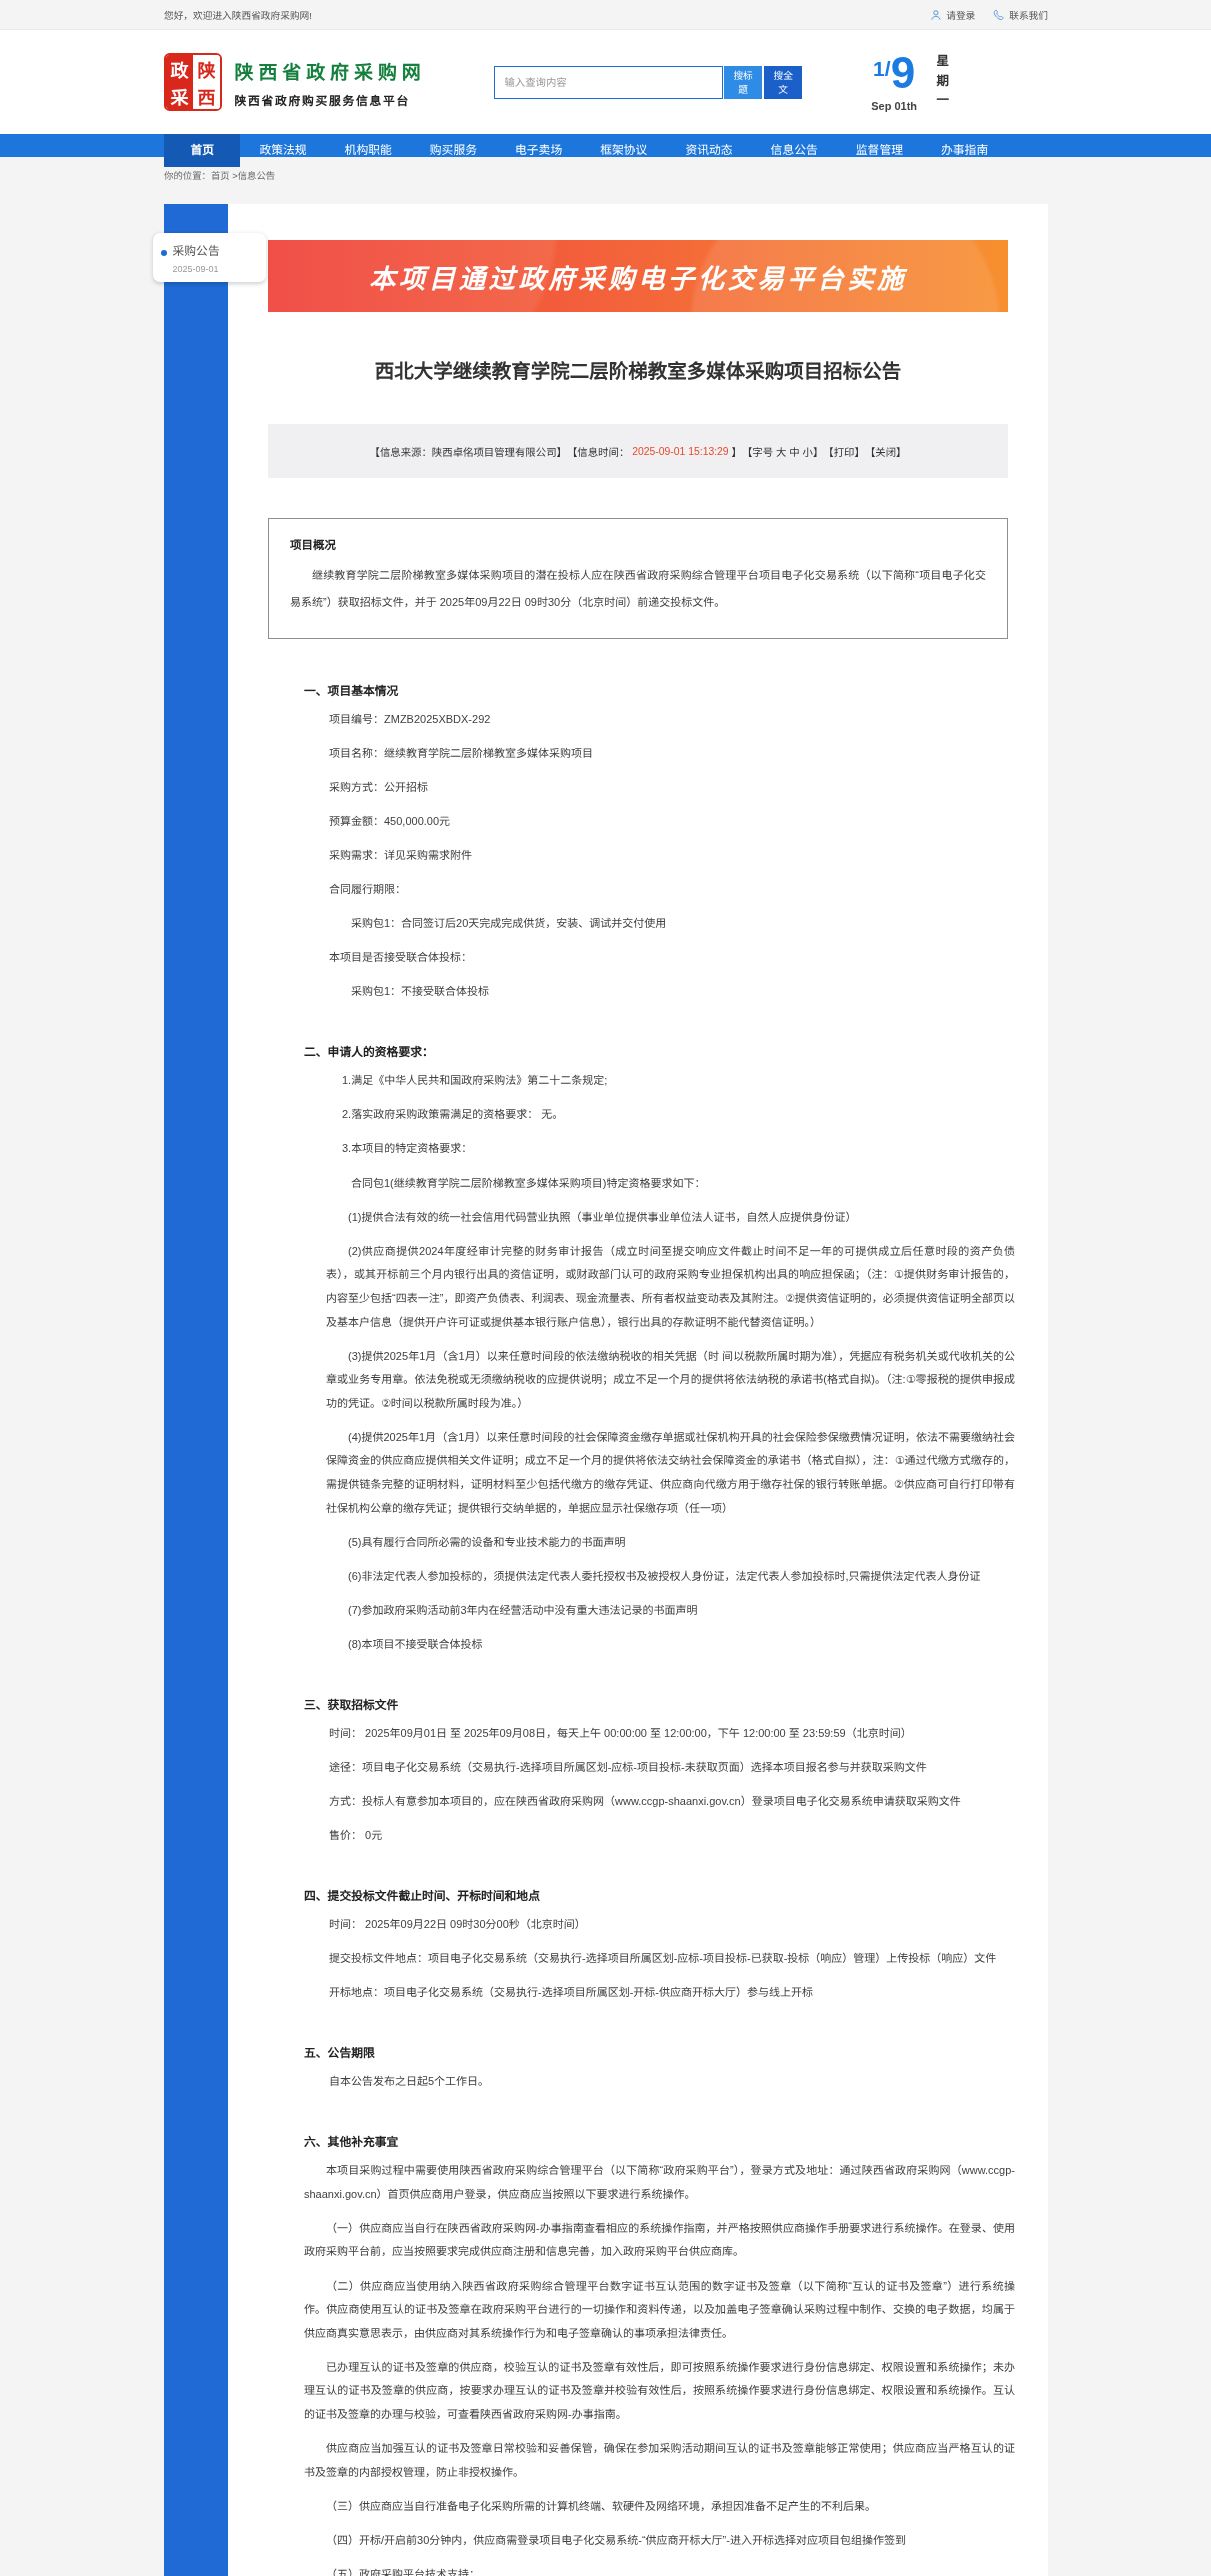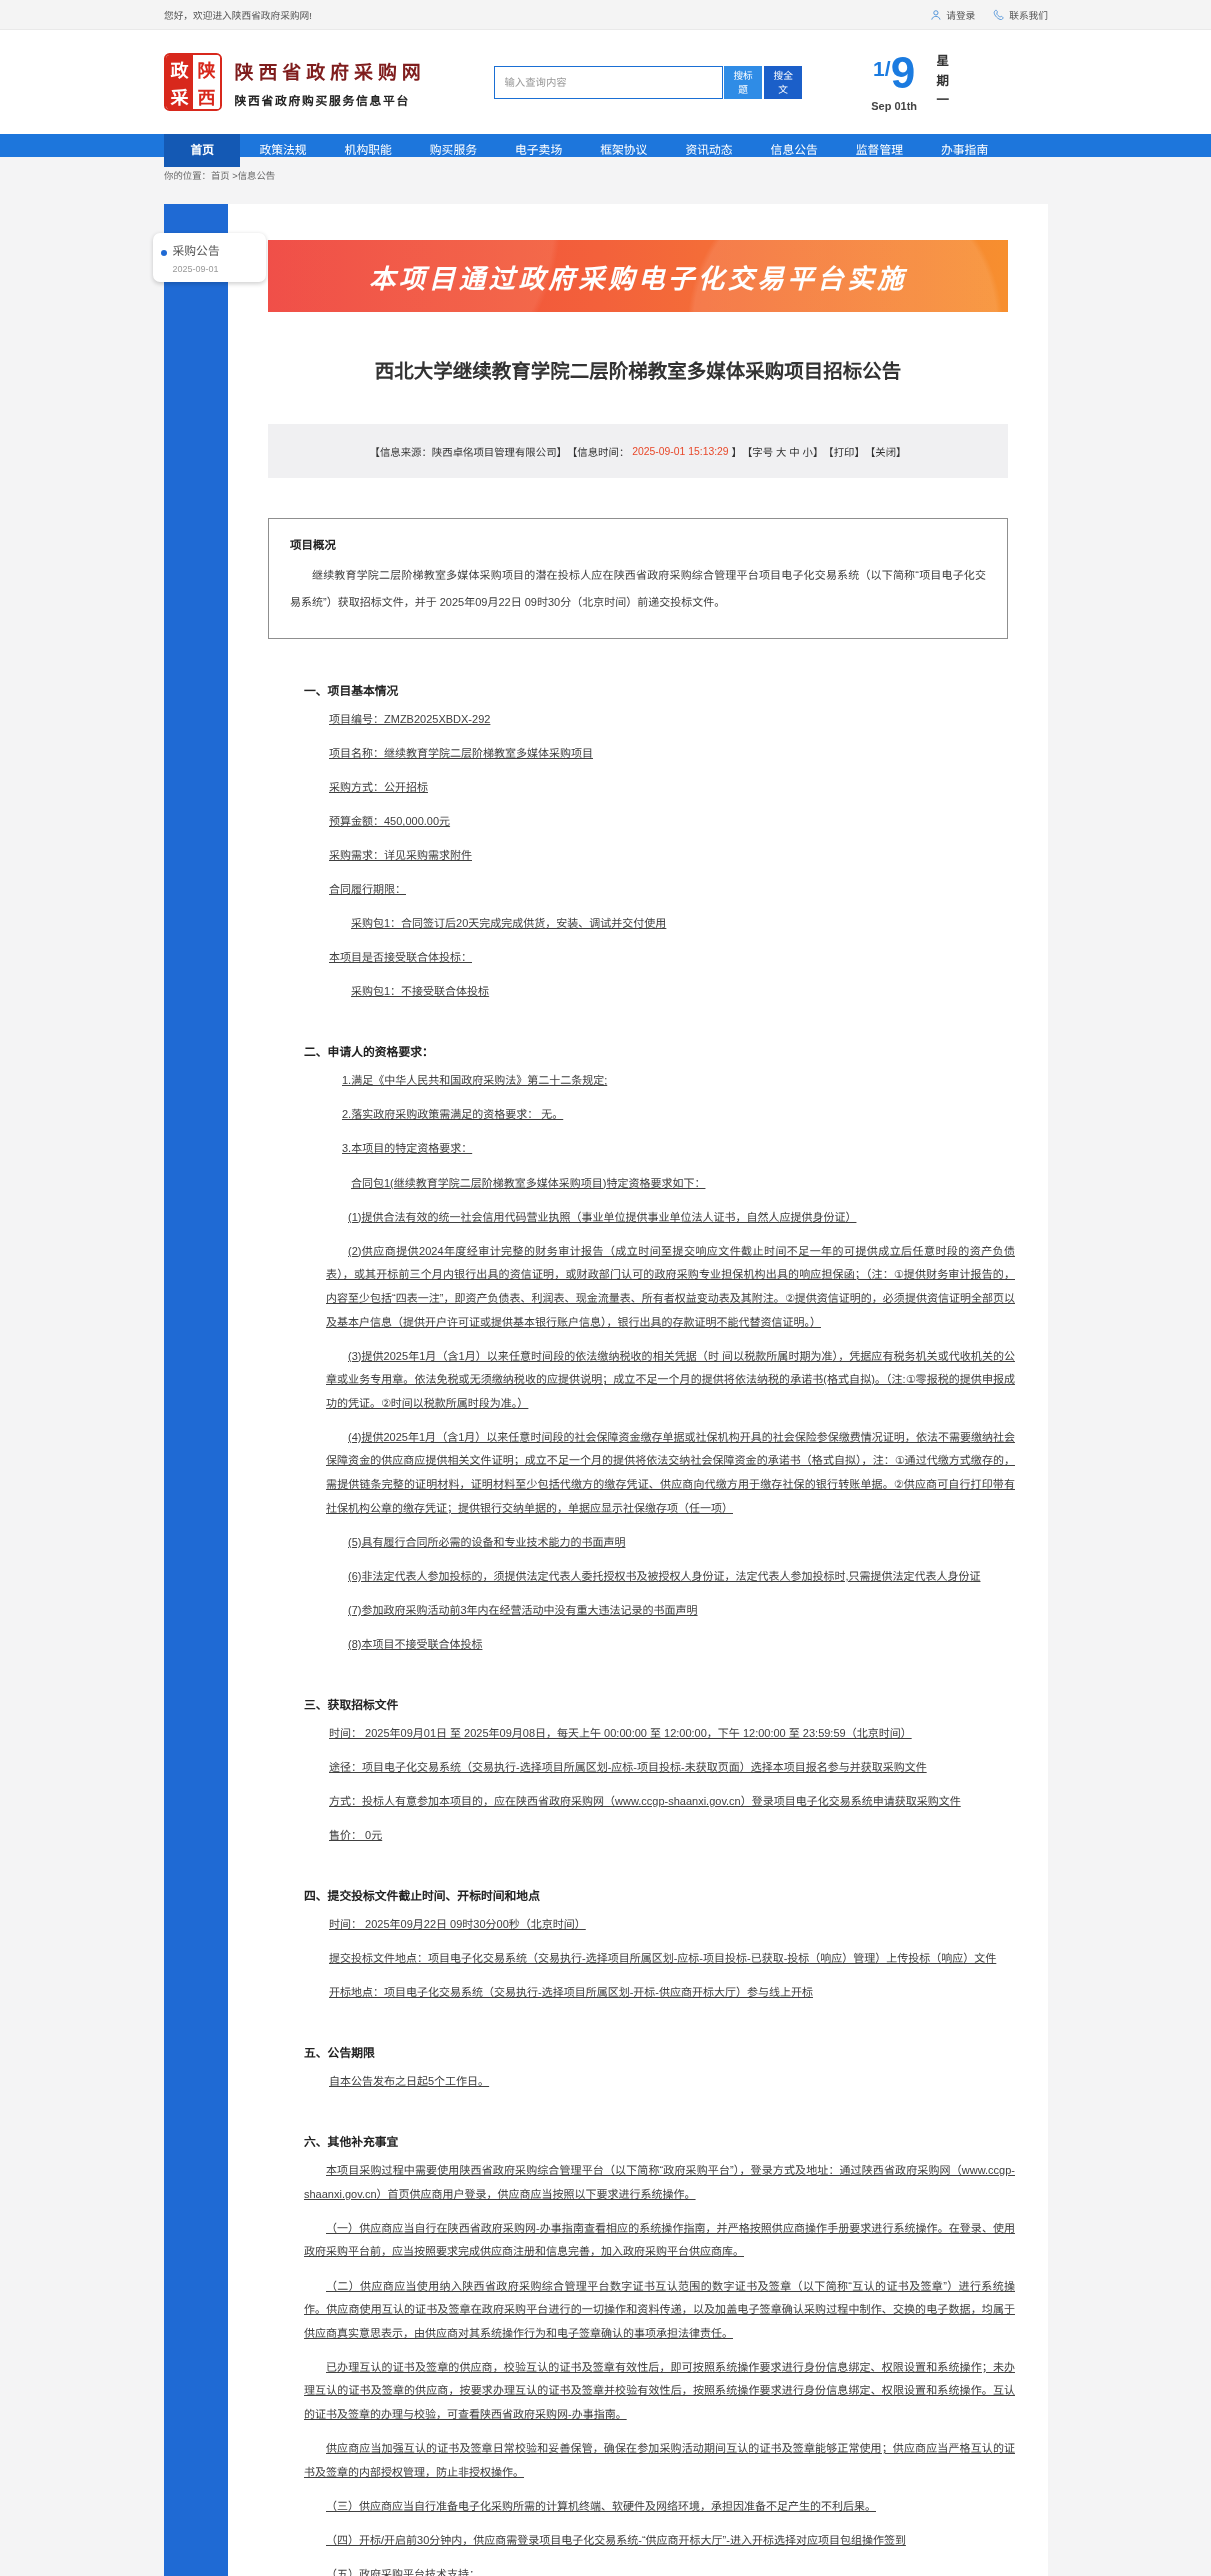--- a/index.html
+++ b/index.html
@@ -14,21 +14,21 @@
   .tb-ic{width:11.8px;height:11.8px;display:inline-block;}
 
   
   .header{background:#fff;height:104px;}
   .header .inner{display:flex;align-items:center;height:104px;}
   .logo{width:54px;height:54px;border:2.1px solid #d8281c;border-radius:5.6px;display:grid;grid-template-columns:1fr 1fr;grid-template-rows:1fr 1fr;overflow:hidden;flex:0 0 auto;background:#fff;}
   .logo span{display:flex;align-items:center;justify-content:center;font-weight:bold;font-size:18px;}
   .logo .c1{background:#d8281c;color:#fff;}
   .logo .c2{background:#fff;color:#d8281c;}
   .titles{margin-left:12.5px;}
-  .site-title{font-size:19px;font-weight:bold;color:#7f1d1d;letter-spacing:4.9px;}
+  .site-title{font-size:19px;font-weight:bold;color:#15803d;letter-spacing:4.9px;}
   .site-sub{font-size:11.8px;font-weight:bold;color:#222;letter-spacing:1.7px;margin-top:7px;}
   .searchbox{display:flex;margin-left:68px;}
   .searchbox input{width:229px;height:33px;border:1.4px solid #1a6fd4;padding:0 9.7px;font-size:10.4px;outline:none;color:#333;box-sizing:border-box;}
   .searchbox input::placeholder{color:#9a9a9a;}
   .sbtn{height:33px;width:38px;border:none;color:#fff;font-size:9.7px;cursor:pointer;}
   .sbtn.t{background:#2f8ce6;margin-left:1.4px;}
   .sbtn.f{background:#1b5fc9;margin-left:2.1px;}
   .dateblock{margin-left:69px;display:flex;align-items:flex-start;gap:15.3px;}
   .date-num{color:#1b7be0;line-height:1;text-align:center;}
   .date-num .sm{font-size:21px;font-weight:bold;vertical-align:12.5px;}
@@ -64,21 +64,21 @@
   .metabar{margin:40px 40px 0;background:#f0f0f2;height:54px;display:flex;align-items:center;justify-content:center;font-size:10.4px;color:#333;}
   .metabar span{white-space:pre;}
   .metabar .red{color:#e8482a;}
 
   .overview{margin:40px 40px 0;border:0.7px solid #8f8f8f;padding:16.7px 21px 21px;}
   .overview h4{margin:0;font-size:11.5px;color:#222;}
   .overview p{margin:9.7px 0 0;font-size:11px;color:#404040;line-height:2.5;text-indent:2em;text-align:justify;}
 
   .sections{padding:4.2px 33px 0 76px;}
   .sec-h{font-size:11.8px;font-weight:bold;color:#222;margin:38px 0 0;}
-  .sections p{font-size:11px;color:#404040;line-height:2.15;margin:10.4px 0;text-align:justify;text-decoration:underline;}
+  .sections p{font-size:11px;color:#404040;line-height:2.15;margin:10.4px 0;text-align:justify;}
   p.kv{margin-left:25px;}
   p.num{margin-left:38px;}
   p.sub{margin-left:47px;}
   p.para{margin-left:22px;text-indent:2em;}
   p.para0{text-indent:2em;}
 </style>
 </head>
 <body>
 
 <div class="topbar">

